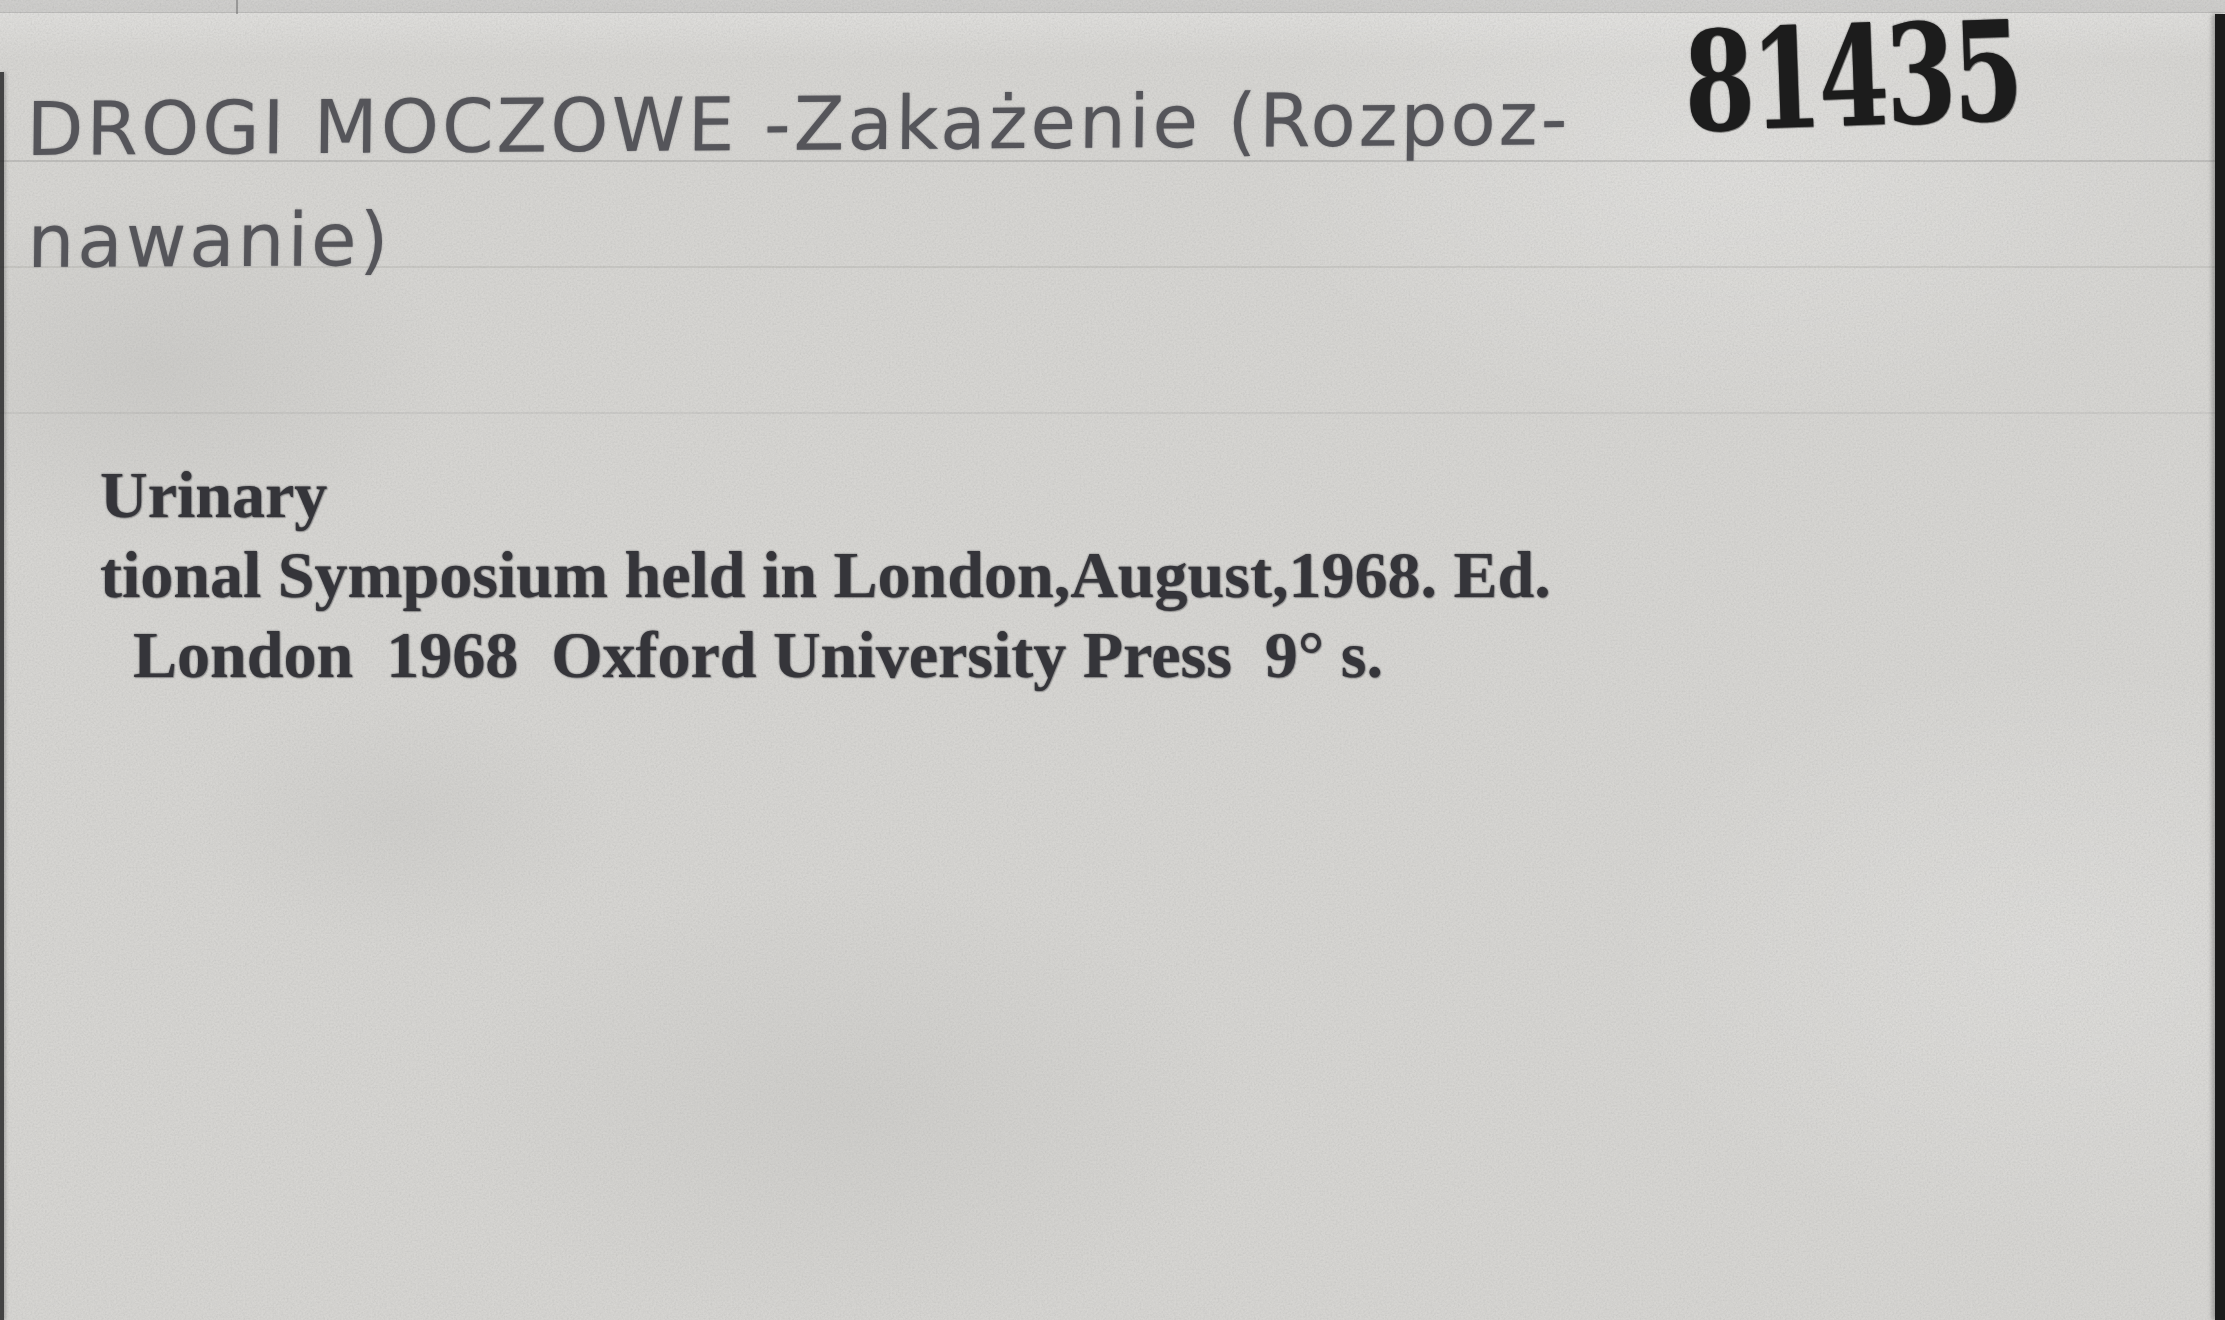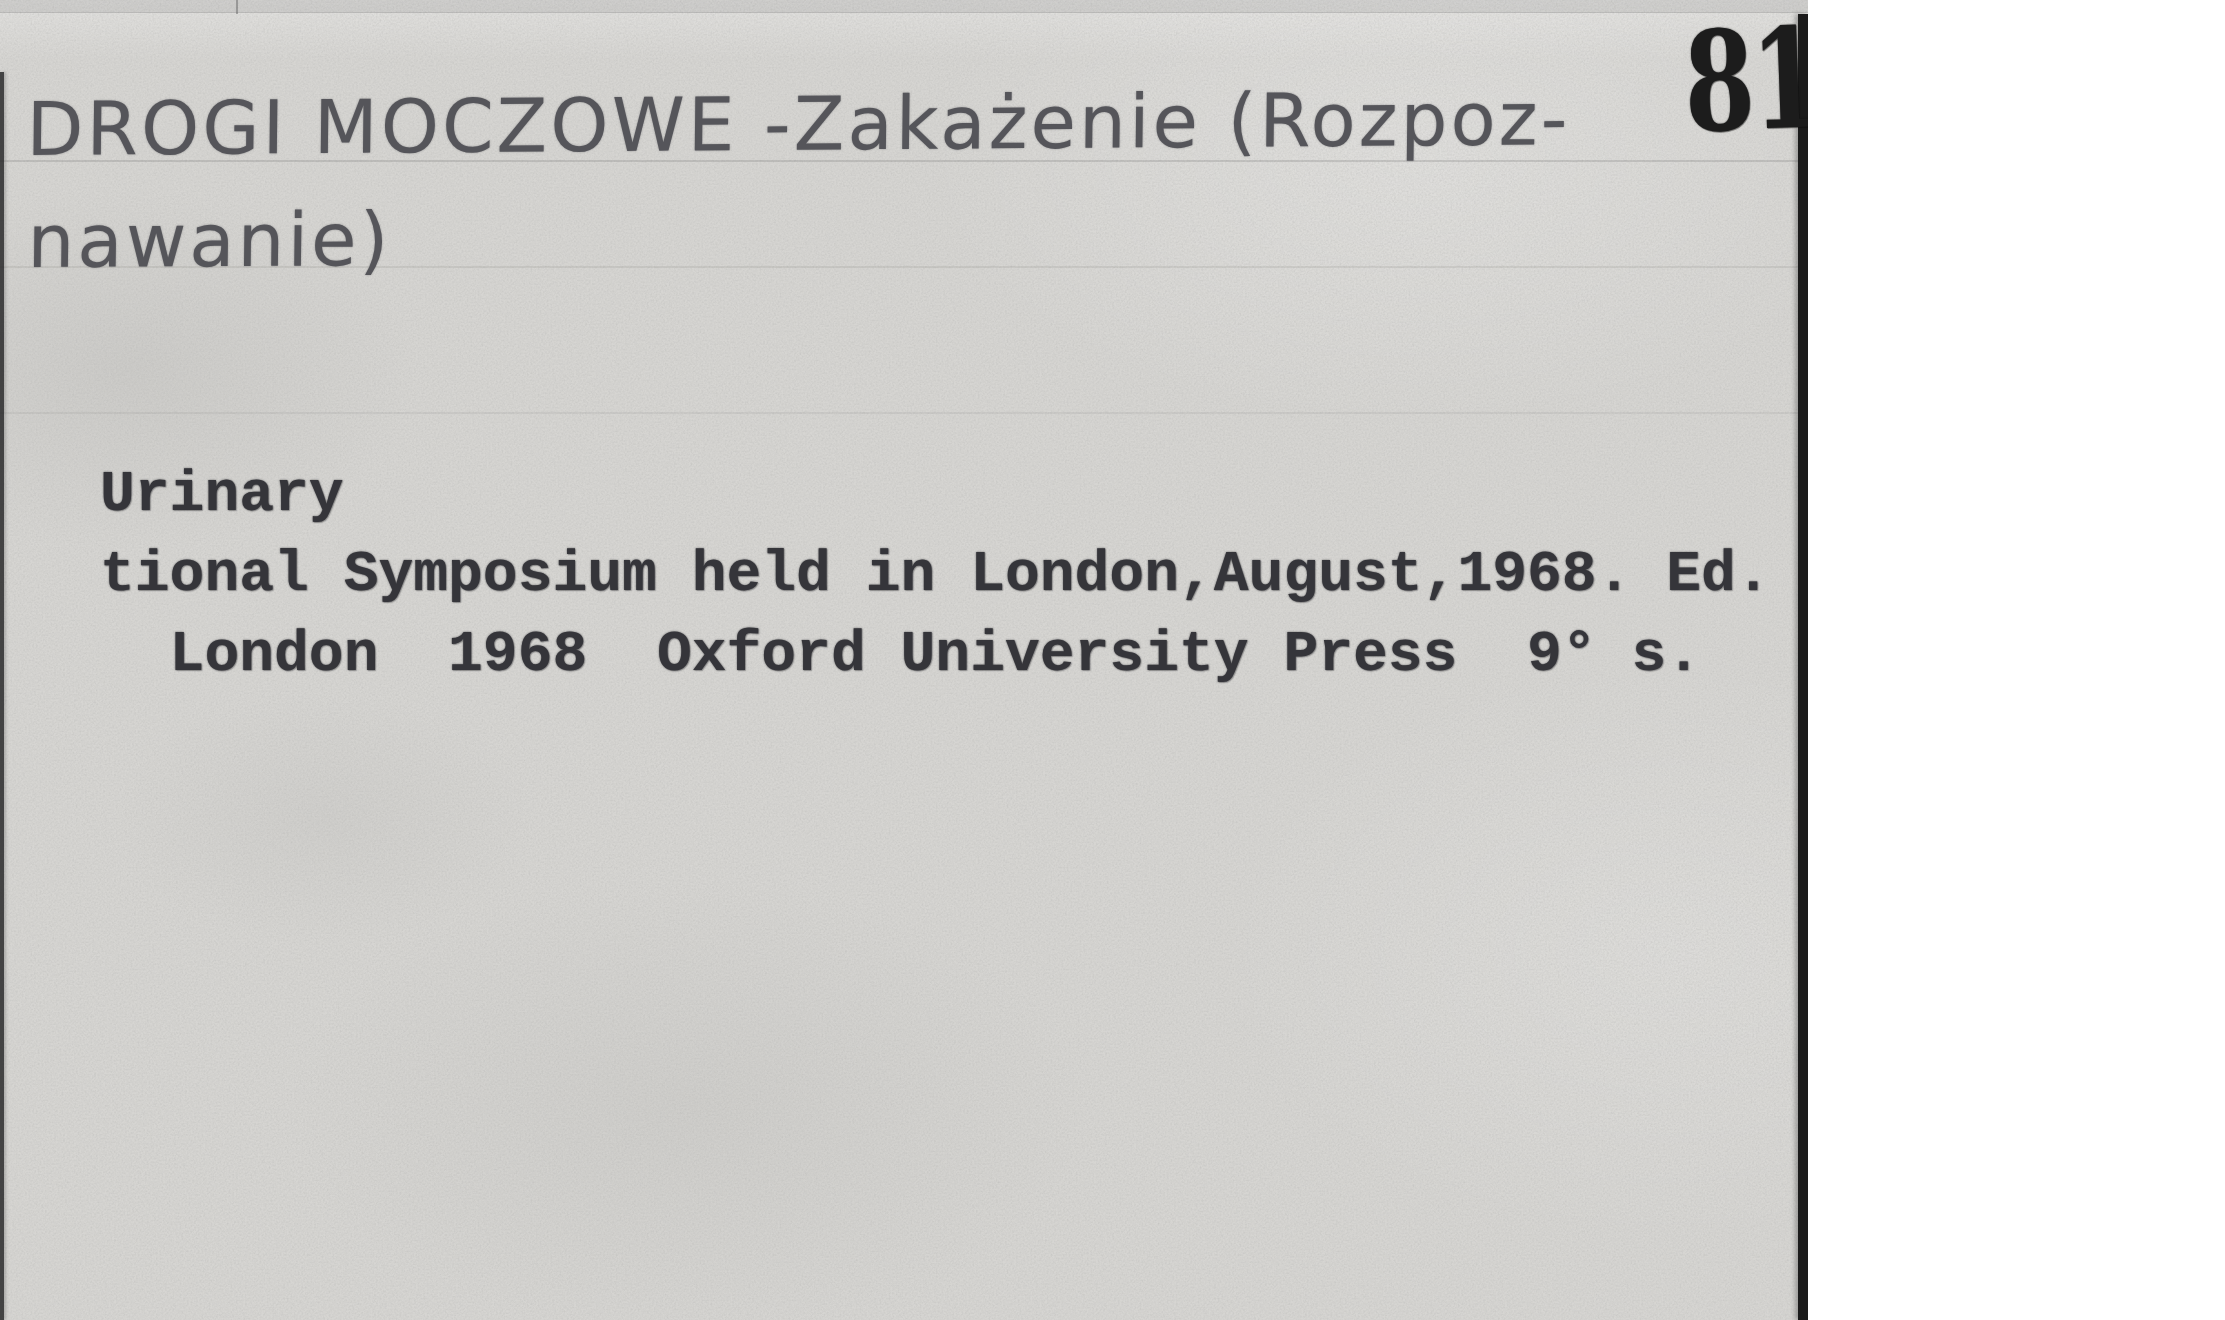--- a/index.html
+++ b/index.html
@@ -10,21 +10,21 @@
     --stamp: #1c1c1c;
   }
   * { margin: 0; padding: 0; box-sizing: border-box; }
   html, body { width: 2225px; height: 1320px; }
   body {
     font-family: "Liberation Sans", sans-serif;
     overflow: hidden;
   }
   .card {
     position: relative;
-    width: 1808px;
+    width: 2225px;
     height: 1320px;
     background-color: var(--paper);
     background-image:
       linear-gradient(180deg, rgba(255,255,255,0.28), rgba(255,255,255,0) 60px),
       radial-gradient(ellipse 420px 260px at 7% 28%, rgba(140,140,138,0.14), rgba(140,140,138,0) 70%),
       radial-gradient(ellipse 700px 380px at 78% 12%, rgba(255,255,255,0.22), rgba(255,255,255,0) 70%),
       radial-gradient(ellipse 560px 320px at 38% 84%, rgba(150,150,147,0.12), rgba(150,150,147,0) 72%),
       radial-gradient(ellipse 640px 420px at 92% 72%, rgba(255,255,255,0.16), rgba(255,255,255,0) 70%),
       radial-gradient(ellipse 300px 180px at 18% 62%, rgba(148,148,146,0.10), rgba(148,148,146,0) 70%);
     overflow: hidden;
@@ -118,23 +118,23 @@
     z-index: 6;
     text-shadow: 0 0 2px rgba(15,15,15,0.75), 1px 1px 0 rgba(15,15,15,0.35);
   }
   
   .typed {
     position: absolute;
     left: 100px; top: 455px;
     z-index: 5;
   }
   .tline {
-    font-family: Liberation Mono, monospace;
+    font-family: Liberation Serif, serif;
     font-weight: 700;
-    font-size: 58px;
+    font-size: 66px;
     line-height: 80px;
     letter-spacing: 0;
     white-space: pre;
     color: var(--ink);
     text-shadow: 0 0 2px rgba(45,45,50,0.75), 1px 1px 1px rgba(45,45,50,0.28);
   }
 </style>
 </head>
 <body>
 

